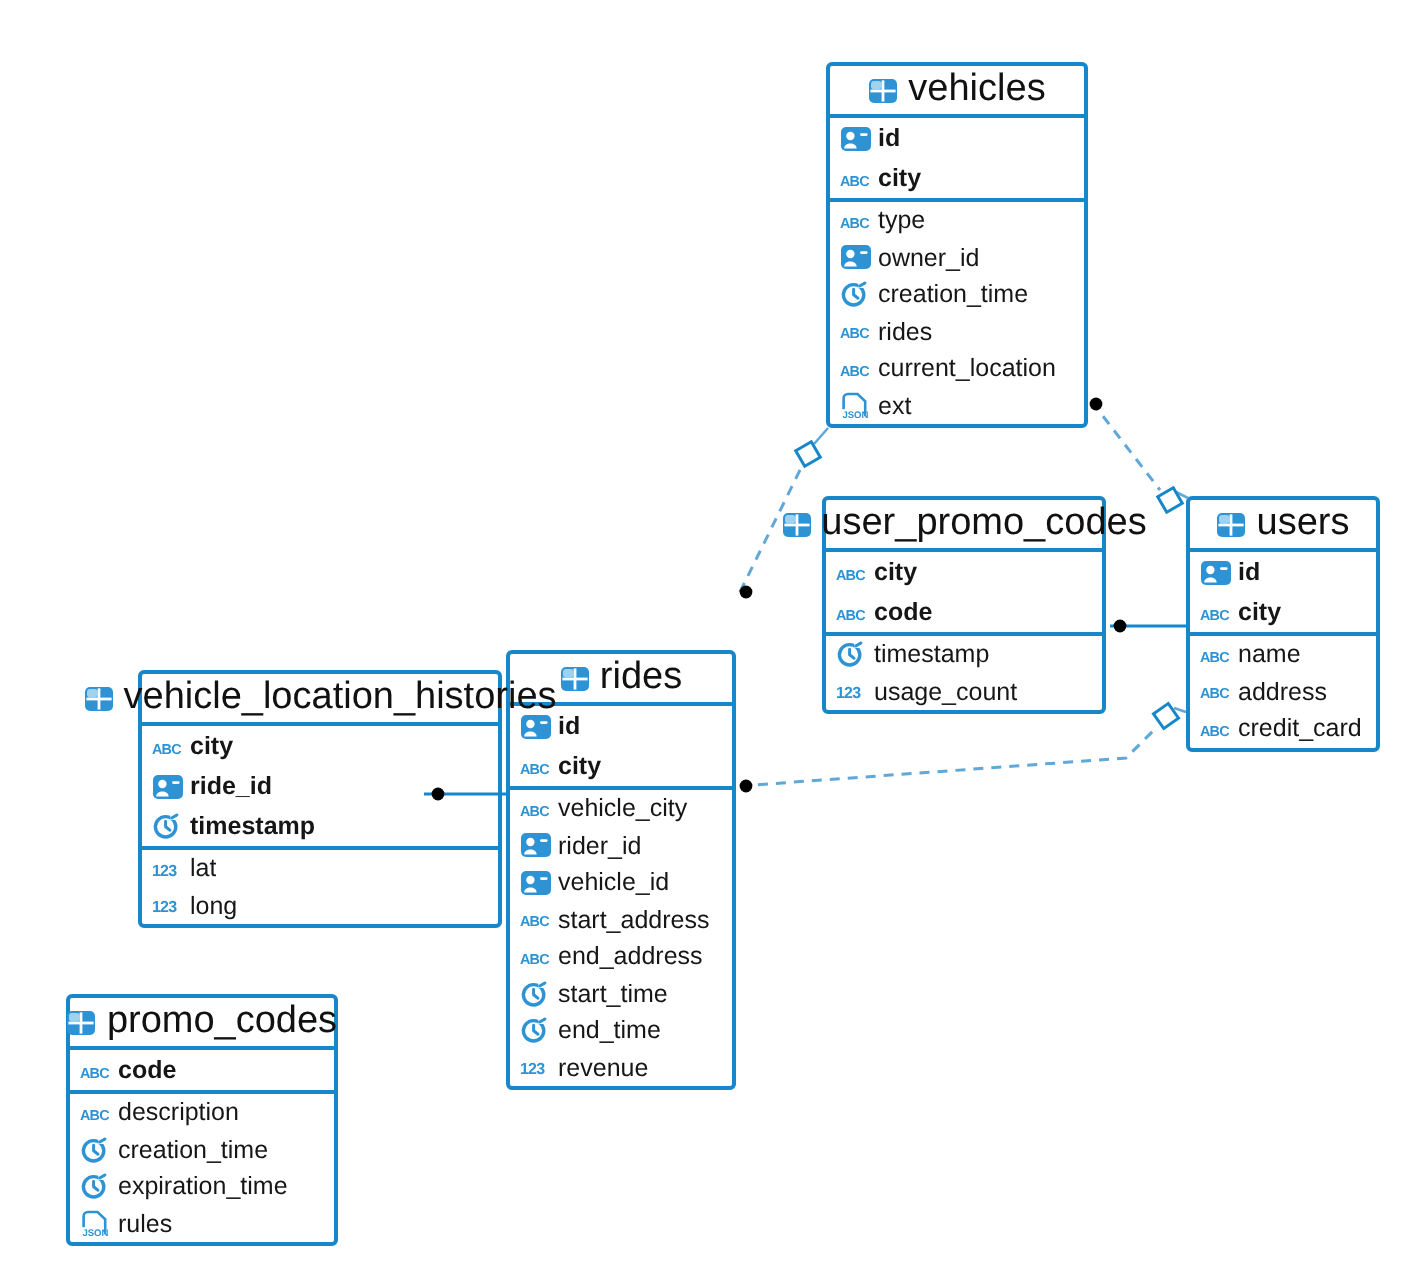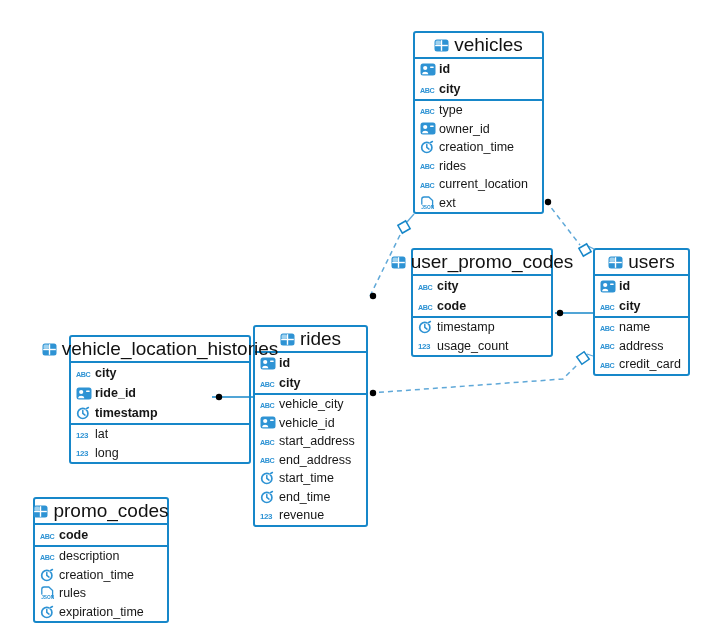--- a/index.html
+++ b/index.html
@@ -308,20 +308,31 @@
         </div>
         <div class="row">
           <span class="f-icon">
             <svg width="16" height="13" viewBox="0 0 16 13">
               <rect x="0.5" y="0.5" width="15" height="12" rx="2.5" fill="#2e93d4"></rect>
               <circle cx="5.2" cy="5" r="2.1" fill="#fff"></circle>
               <path d="M2.1 11.2 C2.1 7.9 8.3 7.9 8.3 11.2 Z" fill="#fff"></path>
               <rect x="10" y="3.6" width="3.8" height="1.4" rx="0.7" fill="#fff"></rect>
             </svg>
           </span>
+          <span class="f-name">rider_id</span>
+        </div>
+        <div class="row">
+          <span class="f-icon">
+            <svg width="16" height="13" viewBox="0 0 16 13">
+              <rect x="0.5" y="0.5" width="15" height="12" rx="2.5" fill="#2e93d4"></rect>
+              <circle cx="5.2" cy="5" r="2.1" fill="#fff"></circle>
+              <path d="M2.1 11.2 C2.1 7.9 8.3 7.9 8.3 11.2 Z" fill="#fff"></path>
+              <rect x="10" y="3.6" width="3.8" height="1.4" rx="0.7" fill="#fff"></rect>
+            </svg>
+          </span>
           <span class="f-name">vehicle_id</span>
         </div>
         <div class="row">
           <span class="f-icon">
             <svg width="17" height="11" viewBox="0 0 17 11">
               <text x="0" y="9" font-family="Liberation Sans, sans-serif" font-size="7.2" font-weight="bold" fill="#2e93d4" letter-spacing="-0.4">ABC</text>
             </svg>
           </span>
           <span class="f-name">start_address</span>
         </div>
@@ -467,35 +478,35 @@
               <circle cx="6.8" cy="7.4" r="5.1" fill="none" stroke="#2e93d4" stroke-width="1.7"></circle>
               <rect x="9.2" y="0.6" width="4.4" height="3.4" fill="#fff"></rect>
               <path d="M9.9 3 L12.4 1.5" stroke="#2e93d4" stroke-width="1.5" stroke-linecap="round"></path>
               <path d="M6.8 7.4 L6.8 4.6 M6.8 7.4 L9 9.1" stroke="#2e93d4" stroke-width="1.5" stroke-linecap="round" fill="none"></path>
             </svg>
           </span>
           <span class="f-name">creation_time</span>
         </div>
         <div class="row">
           <span class="f-icon">
+            <svg width="14" height="14" viewBox="0 0 14 14">
+              <circle cx="6.8" cy="7.4" r="5.1" fill="none" stroke="#2e93d4" stroke-width="1.7"></circle>
+              <rect x="9.2" y="0.6" width="4.4" height="3.4" fill="#fff"></rect>
+              <path d="M9.9 3 L12.4 1.5" stroke="#2e93d4" stroke-width="1.5" stroke-linecap="round"></path>
+              <path d="M6.8 7.4 L6.8 4.6 M6.8 7.4 L9 9.1" stroke="#2e93d4" stroke-width="1.5" stroke-linecap="round" fill="none"></path>
+            </svg>
+          </span>
+          <span class="f-name">expiration_time</span>
+        </div>
+        <div class="row">
+          <span class="f-icon">
             <svg width="15" height="14" viewBox="0 0 15 14">
               <path d="M4 1 h4.8 L12.6 4.6 v5.4 a2.2 2.2 0 0 1 -2.2 2.2 h-6.4 a2.2 2.2 0 0 1 -2.2 -2.2 V3.2 A2.2 2.2 0 0 1 4 1 z" fill="none" stroke="#2e93d4" stroke-width="1.3"></path>
               <rect x="1" y="8.6" width="11" height="5" fill="#fff"></rect>
               <text x="1.2" y="13" font-family="Liberation Sans, sans-serif" font-size="4.8" font-weight="bold" fill="#2e93d4">JSON</text>
             </svg>
           </span>
           <span class="f-name">rules</span>
         </div>
-        <div class="row">
-          <span class="f-icon">
-            <svg width="14" height="14" viewBox="0 0 14 14">
-              <circle cx="6.8" cy="7.4" r="5.1" fill="none" stroke="#2e93d4" stroke-width="1.7"></circle>
-              <rect x="9.2" y="0.6" width="4.4" height="3.4" fill="#fff"></rect>
-              <path d="M9.9 3 L12.4 1.5" stroke="#2e93d4" stroke-width="1.5" stroke-linecap="round"></path>
-              <path d="M6.8 7.4 L6.8 4.6 M6.8 7.4 L9 9.1" stroke="#2e93d4" stroke-width="1.5" stroke-linecap="round" fill="none"></path>
-            </svg>
-          </span>
-          <span class="f-name">expiration_time</span>
-        </div>
       </div>
   </div>
 
 </div>
 
 </body></html>

